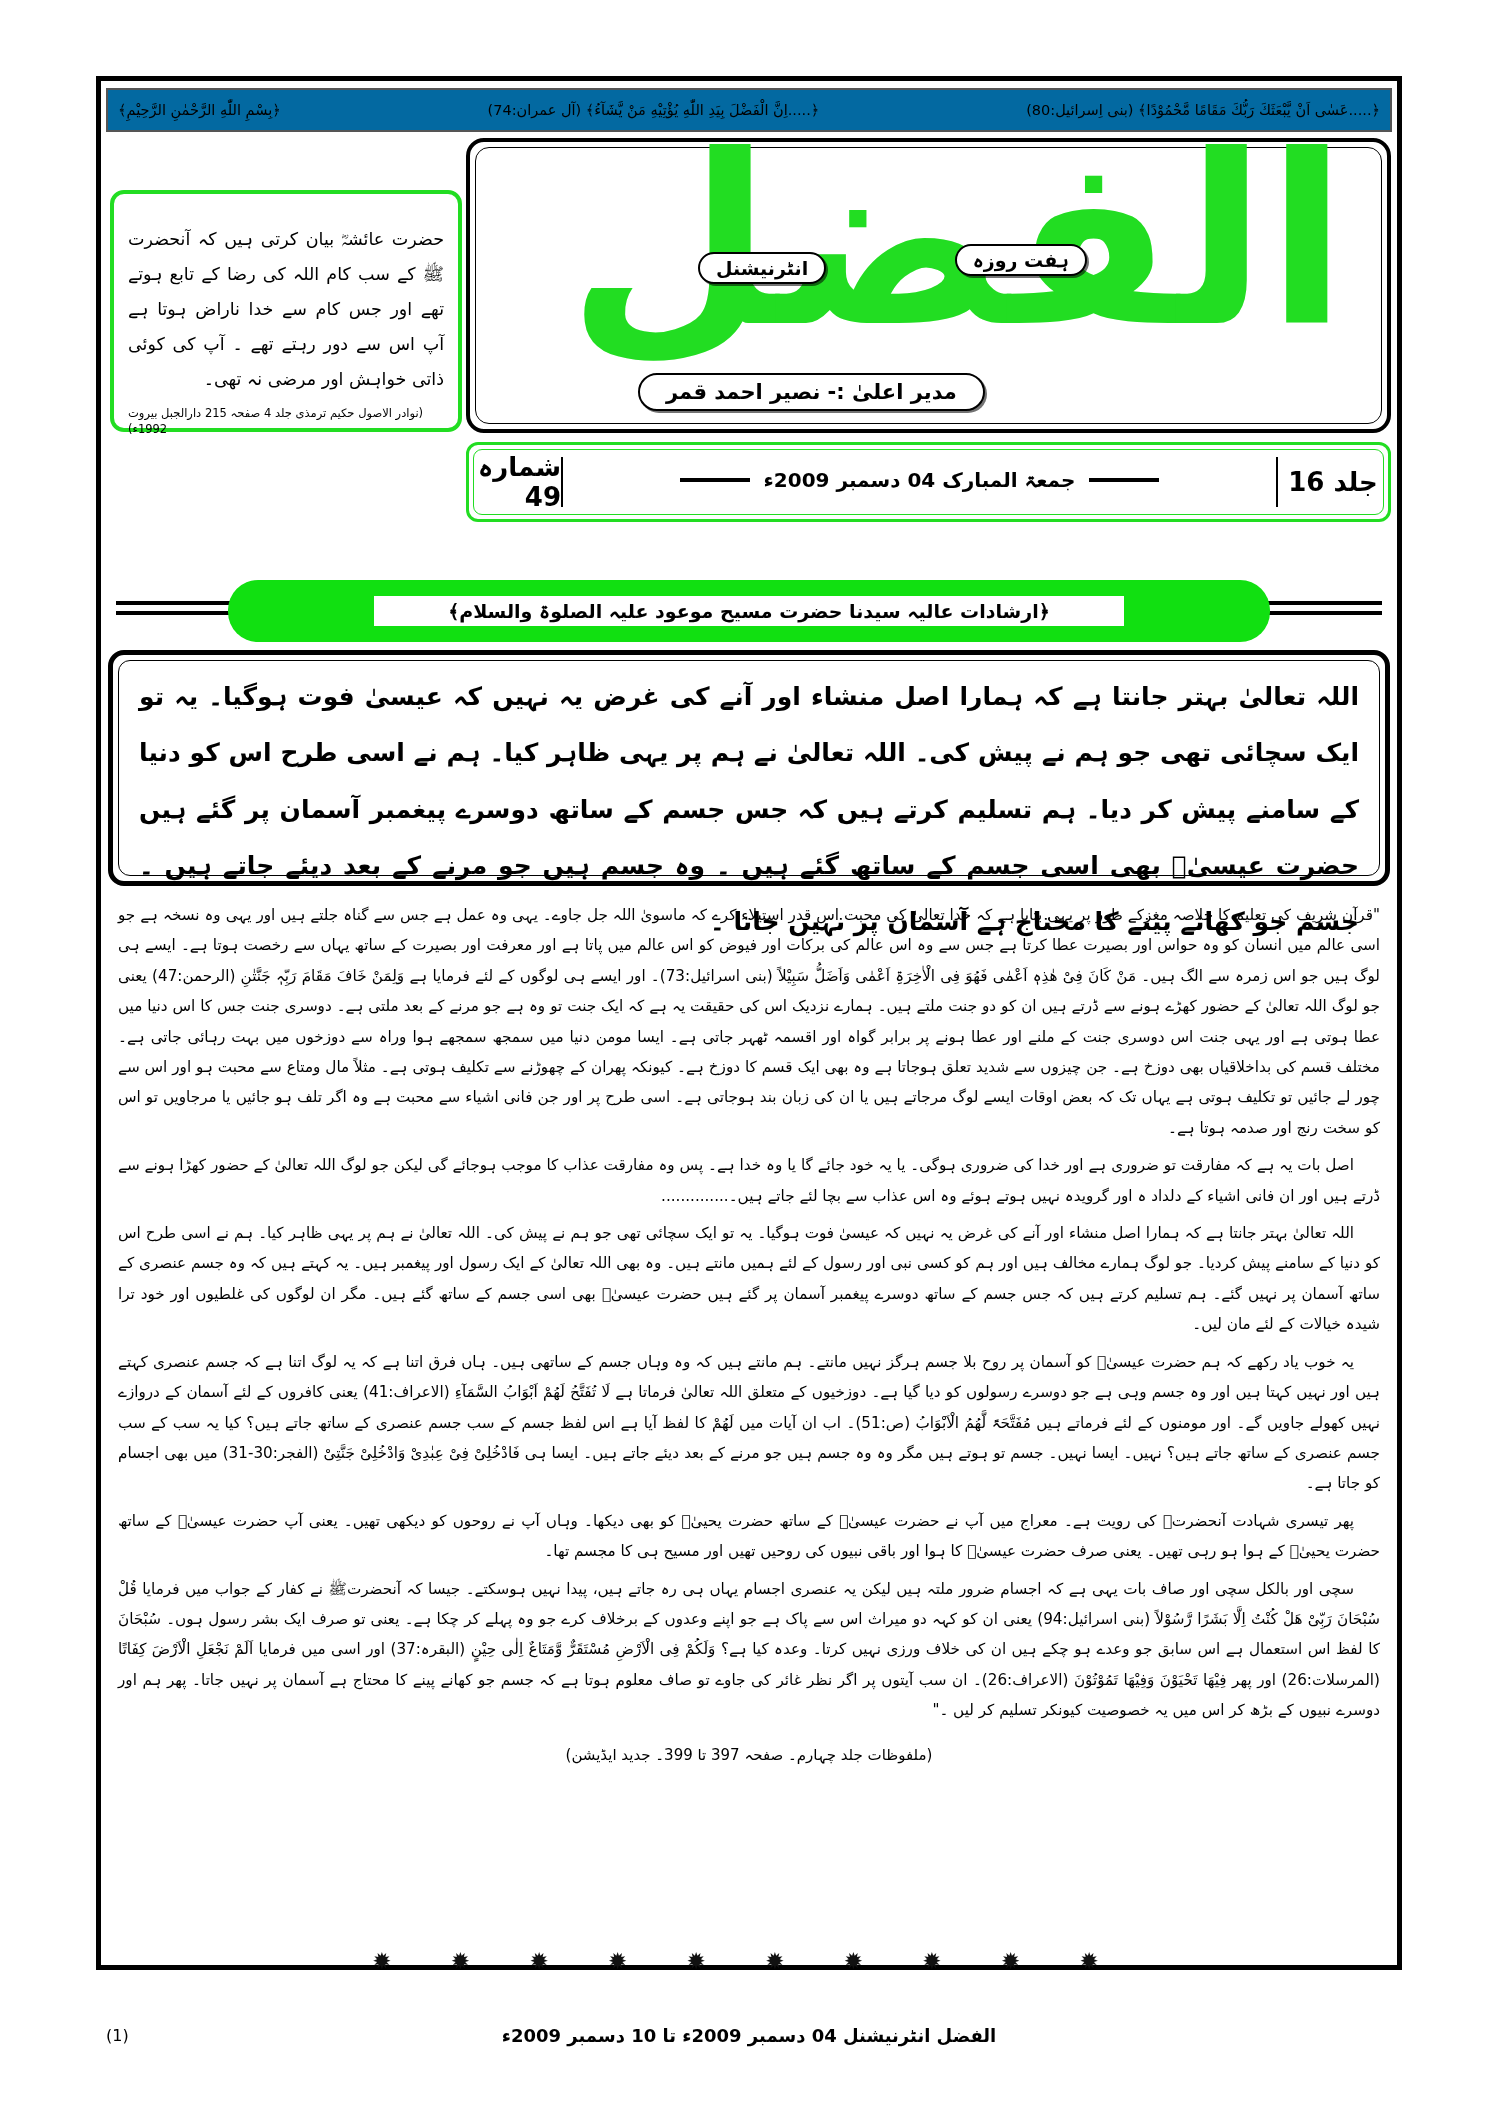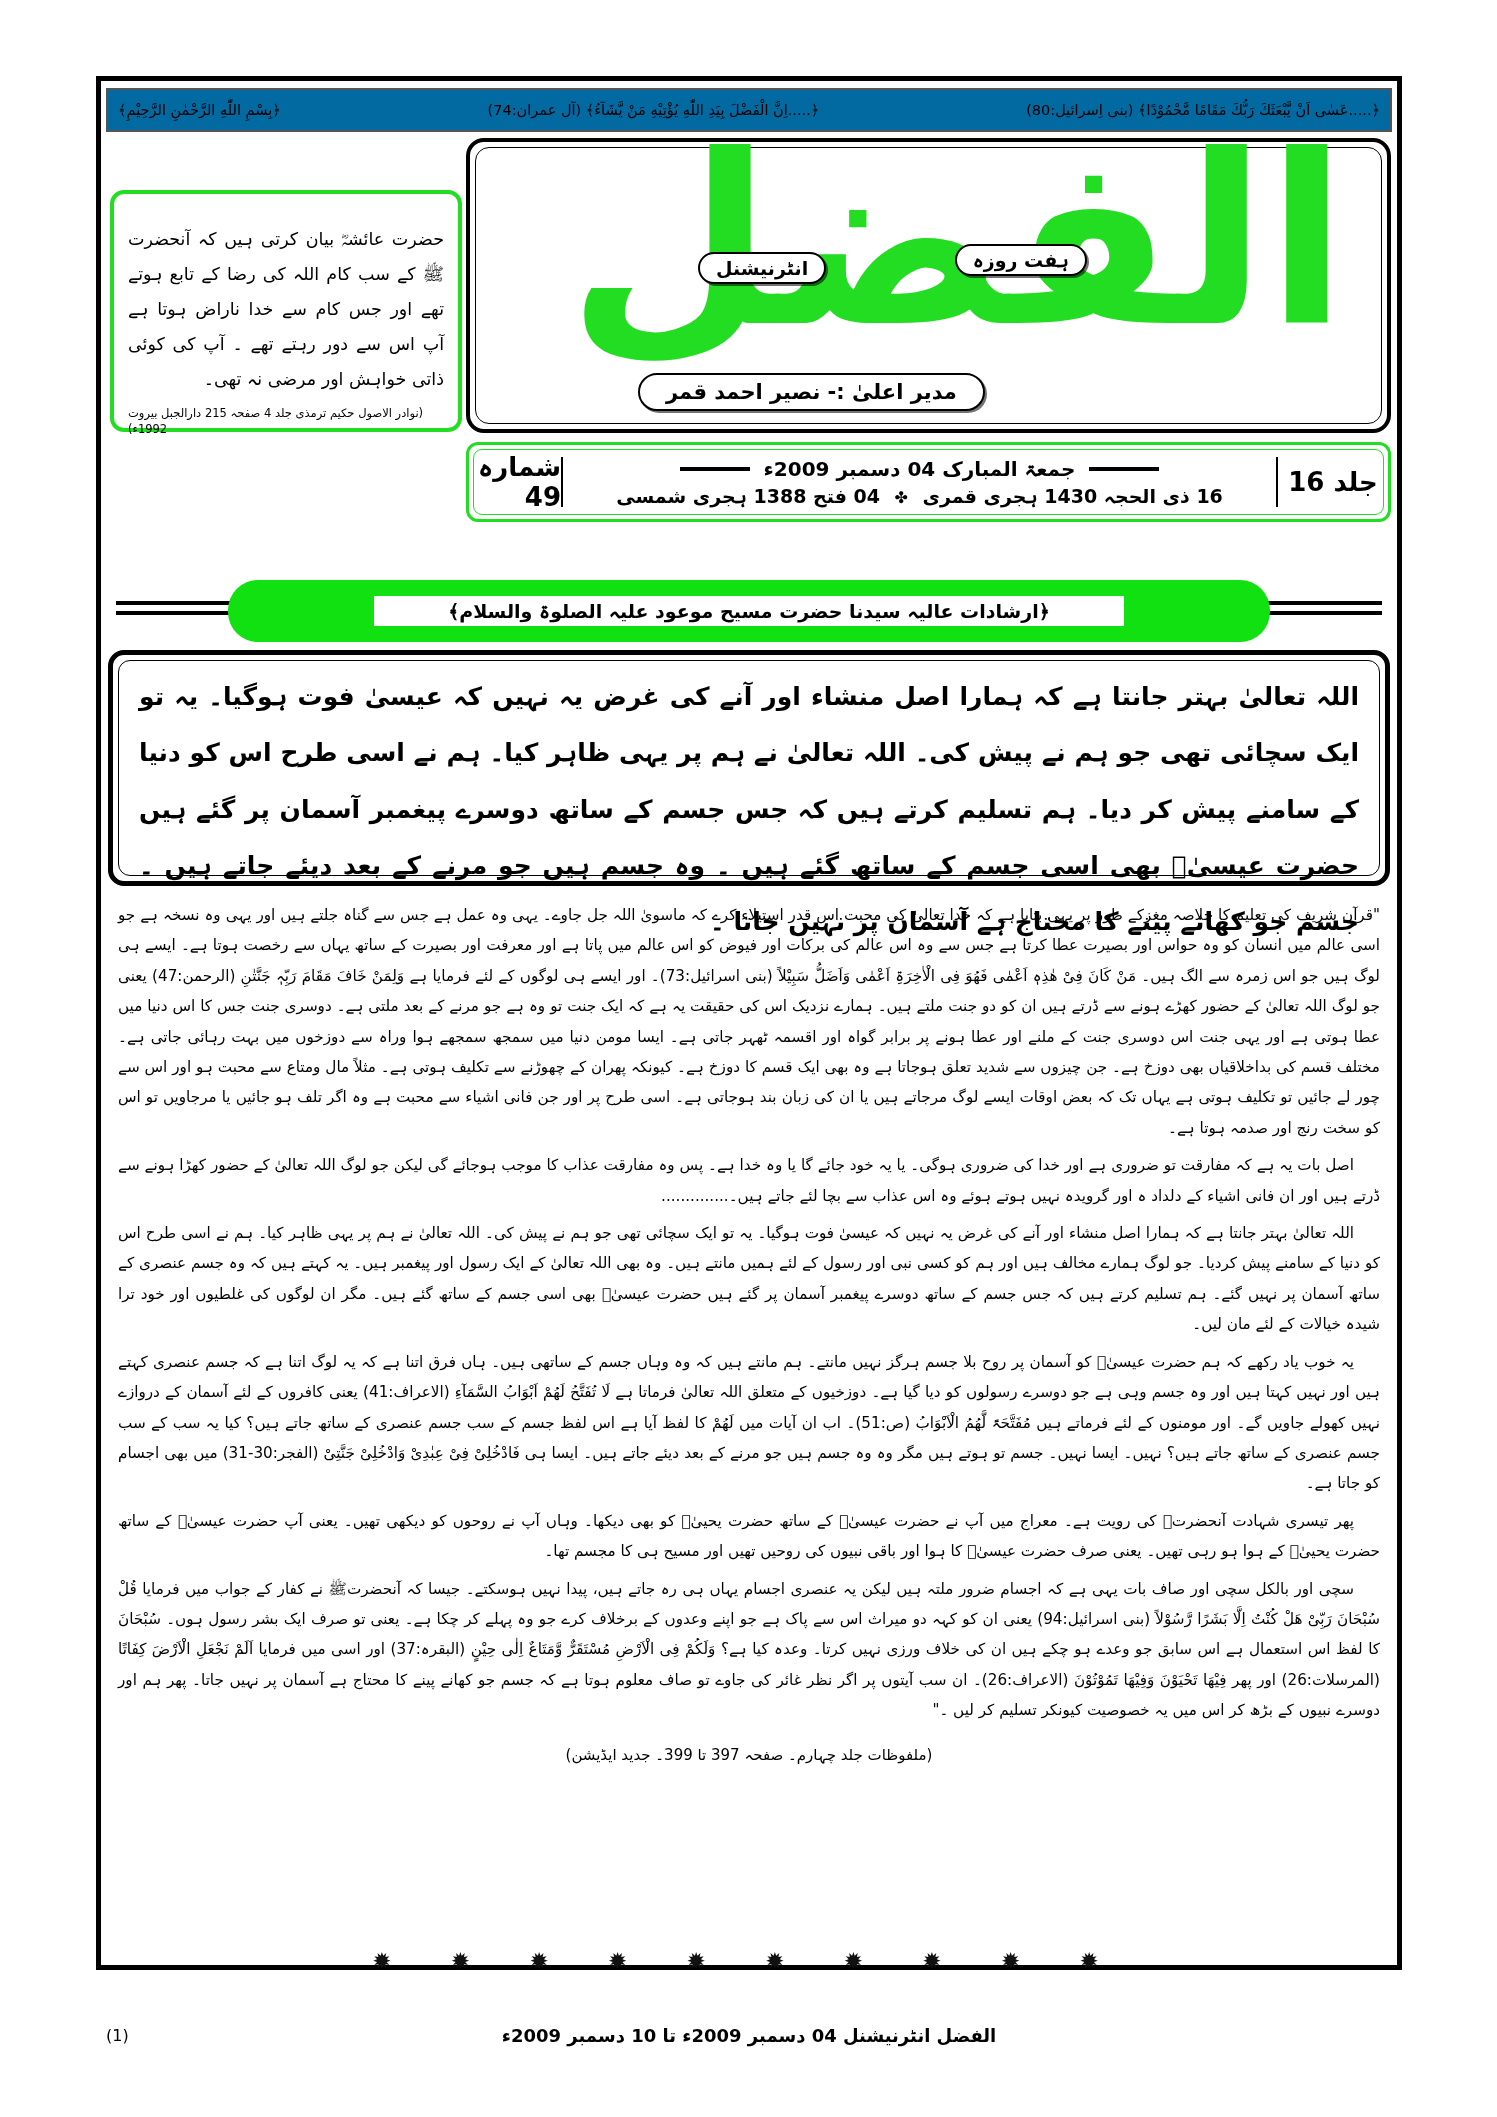--- a/index.html
+++ b/index.html
@@ -394,25 +394,20 @@
 
   <div class="date-bar">
     <div class="db-cell db-vol">جلد 16</div>
     <div class="db-divider"></div>
     <div class="db-cell db-dates">
       <div class="date-line-1">
         <span class="rule"></span>
         <span>جمعۃ المبارک 04 دسمبر 2009ء</span>
         <span class="rule"></span>
       </div>
-      <div class="date-line-2">
-        <span>16 ذی الحجہ 1430 ہجری قمری</span>
-        <span class="flower-sep">✤</span>
-        <span>04 فتح 1388 ہجری شمسی</span>
-      </div>
     </div>
     <div class="db-divider"></div>
     <div class="db-cell db-issue">شمارہ 49</div>
   </div>
 
   <div class="section-banner">
     <div class="sb-rule right"></div>
     <div class="sb-rule left"></div>
     <div class="sb-pill">
       <div class="sb-inner">﴿ارشادات عالیہ سیدنا حضرت مسیح موعود علیہ الصلوۃ والسلام﴾</div>

